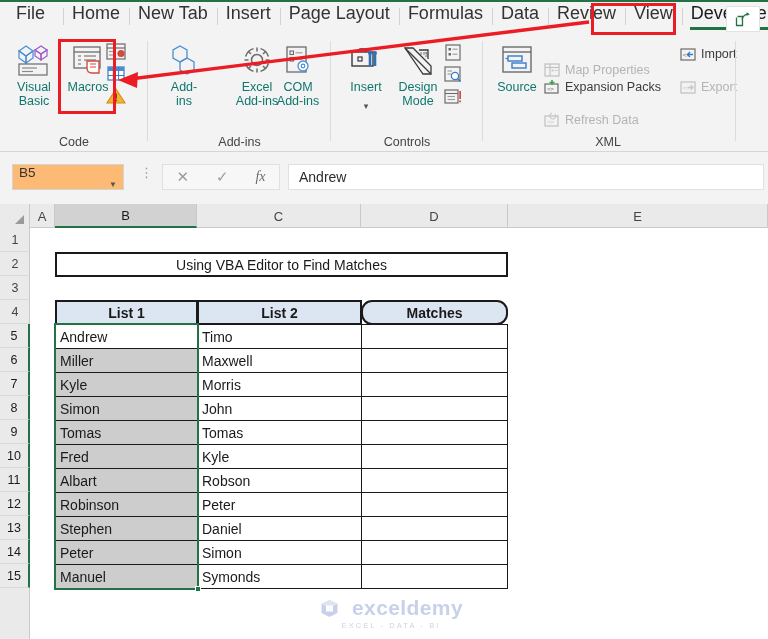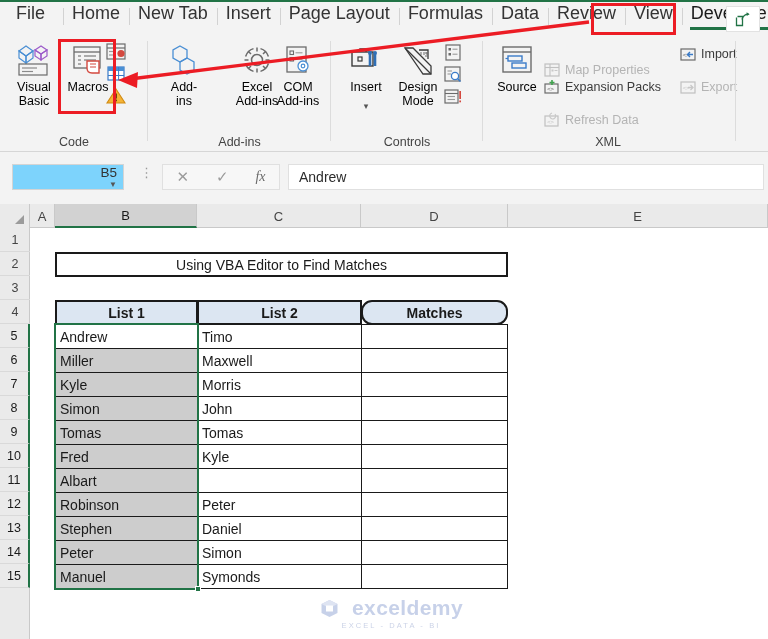--- a/index.html
+++ b/index.html
@@ -48,38 +48,38 @@
     font-size:12.5px; color:#444;
   }
   .grp-sep{
     position:absolute; top:8px; width:1px; height:100px; background:#dcdcdc;
   }
   .bigbtn{
     position:absolute; top:6px; width:52px; text-align:center; cursor:default;
   }
   .bigbtn .ic{ height:42px; display:flex; align-items:center; justify-content:center; }
   .bigbtn .lb{
-    font-size:12.5px; color:#000000; line-height:13.5px; display:block;
+    font-size:12.5px; color:#0f766e; line-height:13.5px; display:block;
   }
   .smallbtn{
     position:absolute; display:flex; align-items:center; gap:4px;
     font-size:12.5px; color:#3b3b3b; height:20px;
   }
   .smallbtn.dis{ color:#b4b4b4; }
   .icbtn{ position:absolute; width:24px; height:22px; display:flex; align-items:center; justify-content:center; }
   .chev{ font-size:9px; color:#555; line-height:8px; }
 
   
   .fbar{
     position:absolute; left:0; top:152px; width:768px; height:52px;
     background:#f3f3f3;
   }
   .namebox{
     position:absolute; left:12px; top:12px; width:112px; height:26px;
-    background:#7dd3fc; border:1px solid #d4d4d4; display:flex; align-items:flex-end;
+    background:#fdba74; border:1px solid #d4d4d4; display:flex; align-items:flex-start;
     padding:0 6px; font-size:13.5px; color:#333;flex-direction:column;
   }
   .namebox .nb-chev{ margin-left:auto; font-size:8px; color:#555; }
   .dots{
     position:absolute; left:140px; top:17px; font-size:13px; color:#9a9a9a;
     letter-spacing:0; line-height:8px; text-align:center; width:8px;
   }
   .fb-ctrls{
     position:absolute; left:162px; top:12px; width:118px; height:26px;
     background:#f7f7f7; border:1px solid #e0e0e0; display:flex;
@@ -523,20 +523,21 @@
   <div class="cell dt selfill" style="left:55px;top:312px;width:143px;height:25px;">Stephen</div>
   <div class="cell dt selfill" style="left:55px;top:336px;width:143px;height:25px;">Peter</div>
   <div class="cell dt selfill" style="left:55px;top:360px;width:143px;height:25px;">Manuel</div>
 
   <div class="cell dt" style="left:197px;top:120px;width:165px;height:25px;">Timo</div>
   <div class="cell dt" style="left:197px;top:144px;width:165px;height:25px;">Maxwell</div>
   <div class="cell dt" style="left:197px;top:168px;width:165px;height:25px;">Morris</div>
   <div class="cell dt" style="left:197px;top:192px;width:165px;height:25px;">John</div>
   <div class="cell dt" style="left:197px;top:216px;width:165px;height:25px;">Tomas</div>
   <div class="cell dt" style="left:197px;top:240px;width:165px;height:25px;">Kyle</div>
+  <div class="cell dt" style="left:197px;top:264px;width:165px;height:25px;">Robson</div>
   <div class="cell dt" style="left:197px;top:288px;width:165px;height:25px;">Peter</div>
   <div class="cell dt" style="left:197px;top:312px;width:165px;height:25px;">Daniel</div>
   <div class="cell dt" style="left:197px;top:336px;width:165px;height:25px;">Simon</div>
   <div class="cell dt" style="left:197px;top:360px;width:165px;height:25px;">Symonds</div>
 
   <div class="cell dt" style="left:361px;top:120px;width:147px;height:25px;"></div>
   <div class="cell dt" style="left:361px;top:144px;width:147px;height:25px;"></div>
   <div class="cell dt" style="left:361px;top:168px;width:147px;height:25px;"></div>
   <div class="cell dt" style="left:361px;top:192px;width:147px;height:25px;"></div>
   <div class="cell dt" style="left:361px;top:216px;width:147px;height:25px;"></div>

